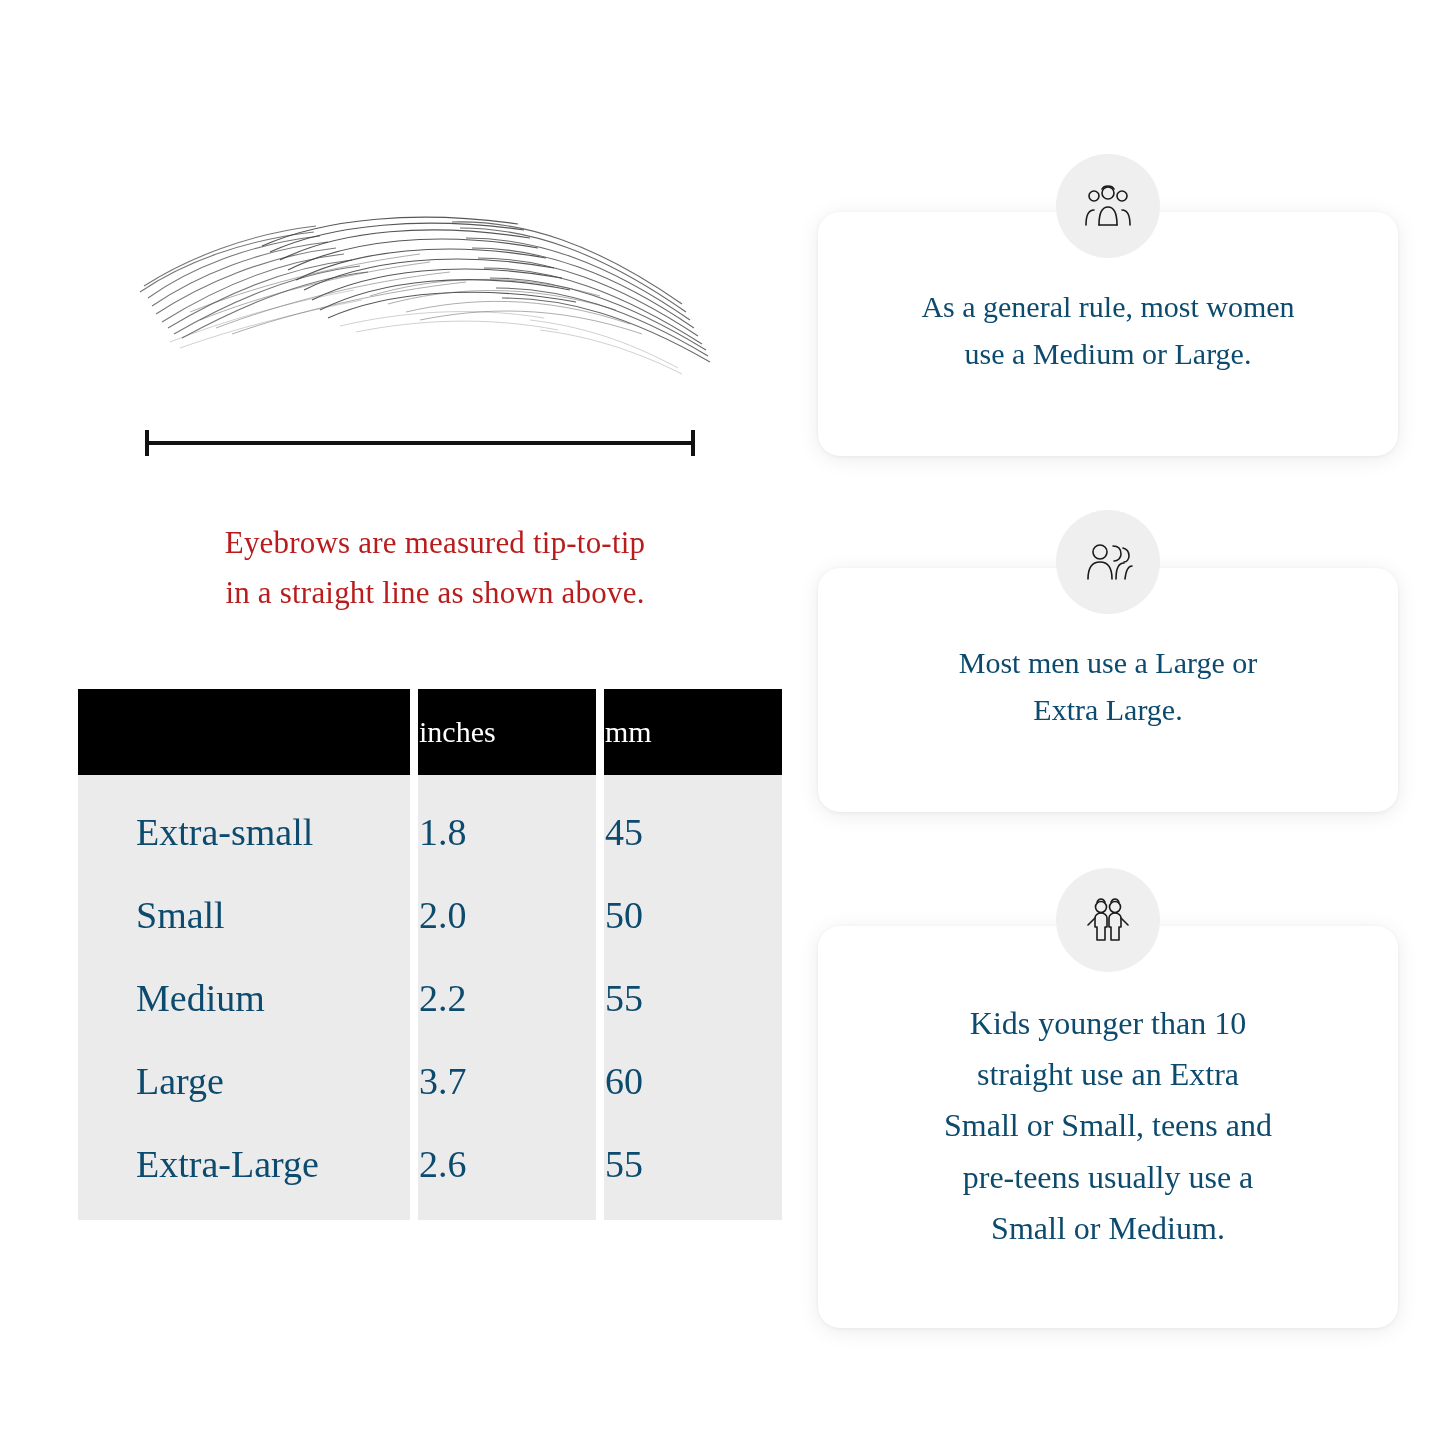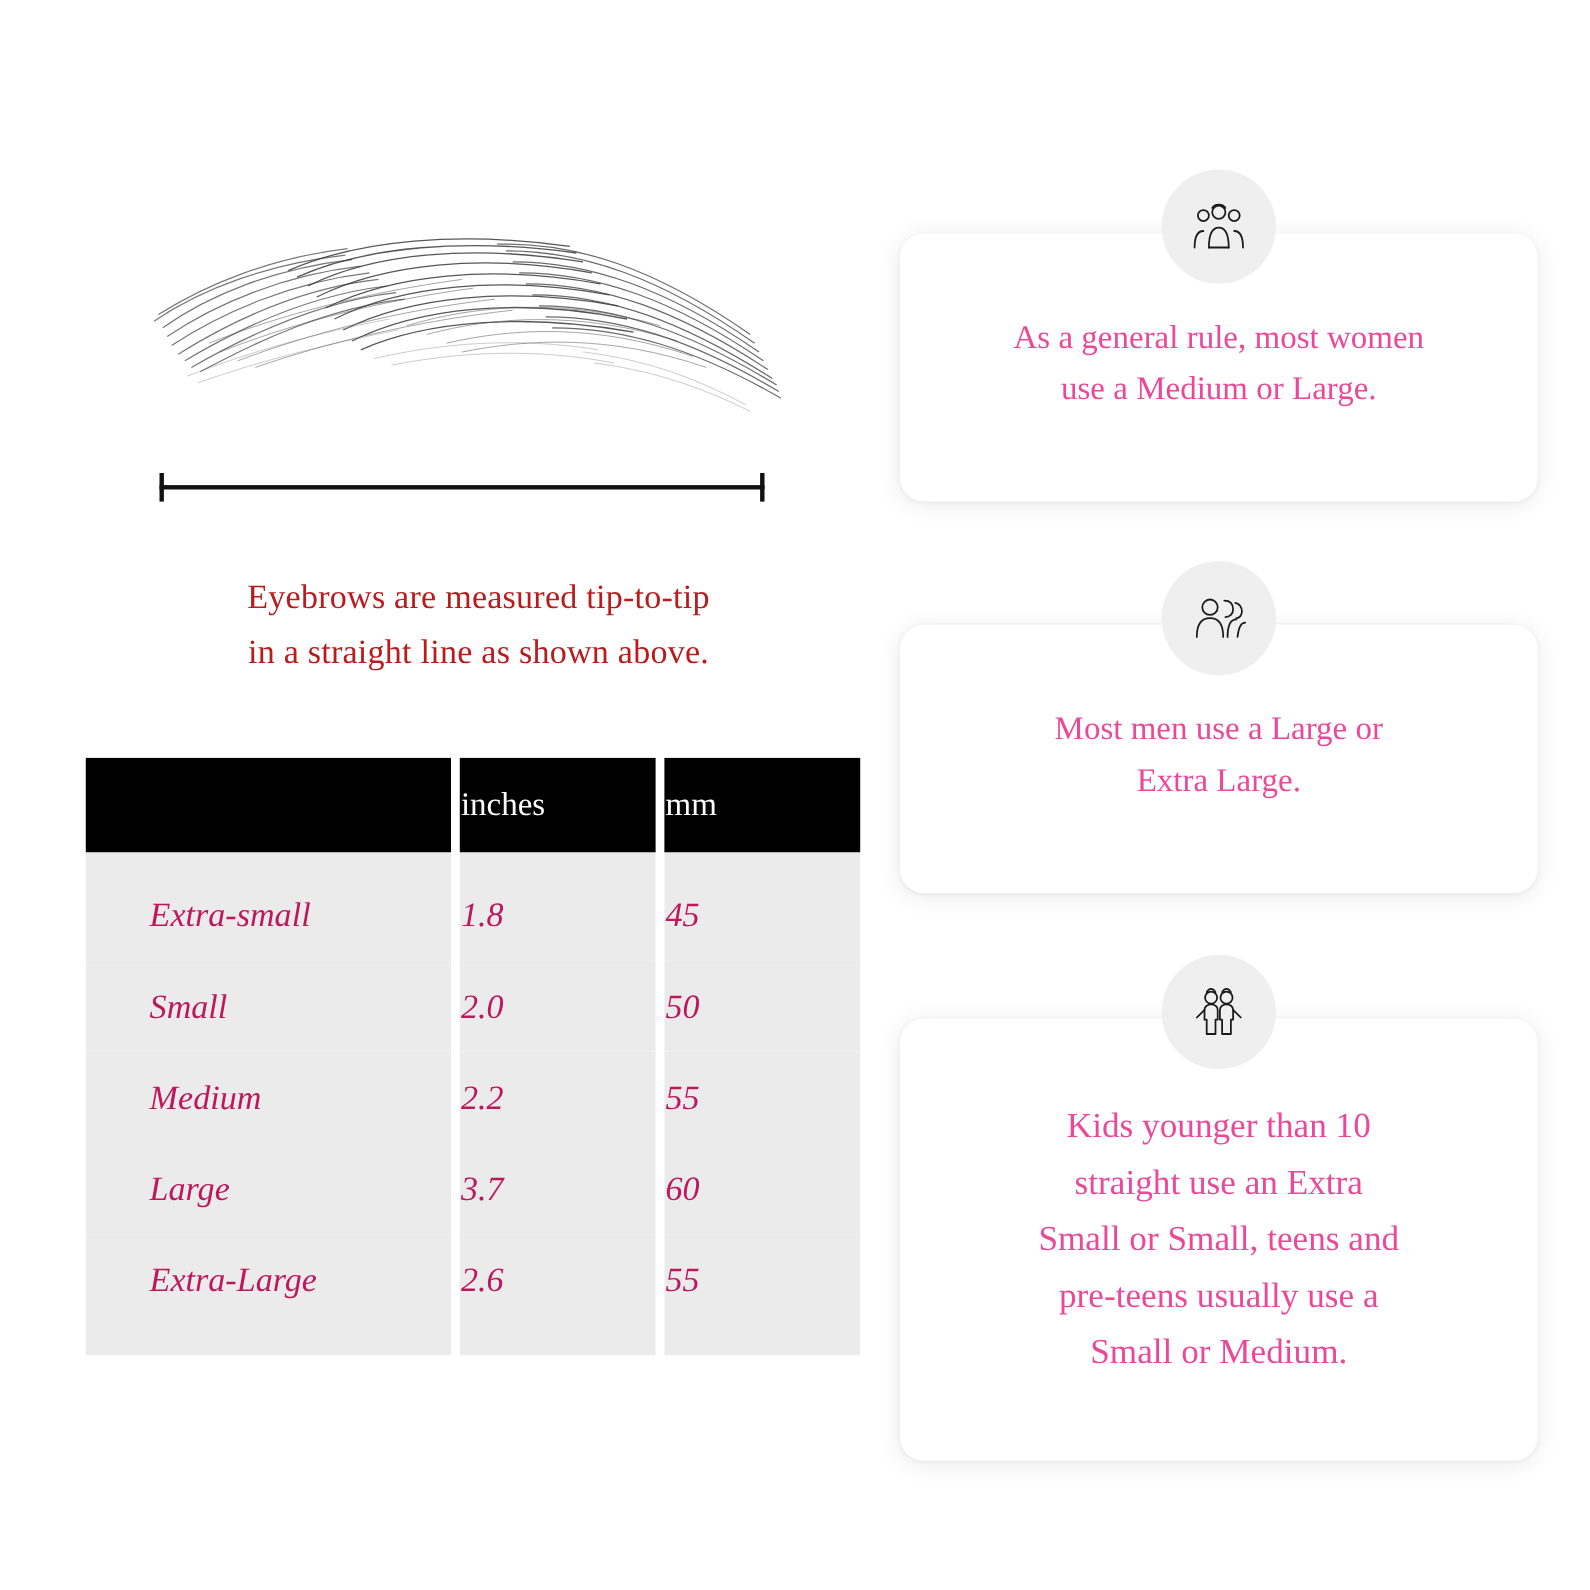--- a/index.html
+++ b/index.html
@@ -84,59 +84,58 @@
     color: #ffffff;
     font-weight: normal;
     font-size: 30px;
     height: 84px;
     vertical-align: middle;
     text-align: left;
   }
   .size-table th.blank { background: #000000; }
   .size-table td {
     background: #ebebeb;
-    font-size: 31px;
+    font-size: 38px;
     height: 81px;
     vertical-align: middle;
-    color: #be185d;
-    font-style: italic;
+    color: #0c4a6e;
   }
   .size-table td.label {
     text-align: left;
     padding-left: 58px;
   }
   .size-table td.num {
   }
   .size-table .col-label { width: 332px; }
   .size-table .col-in { width: 178px; }
   .size-table .col-mm { width: 178px; }
   .size-table tbody tr td:first-child { }
   .size-table tbody tr:first-child td { padding-top: 16px; }
-  .size-table tbody tr:last-child td { padding-bottom: 28px; }
+  .size-table tbody tr:last-child td { padding-bottom: 16px; }
 
   
   .right-col {
     position: absolute;
     left: 818px;
     top: 150px;
     width: 580px;
   }
   .card {
     position: relative;
     background: #ffffff;
     border-radius: 22px;
     box-shadow: 0 3px 22px rgba(0,0,0,0.08), 0 1px 4px rgba(0,0,0,0.05);
     padding: 72px 46px 40px 46px;
     text-align: center;
     margin-bottom: 104px;
   }
   .card .card-text {
     font-size: 30px;
     line-height: 1.55;
-    color: #ec4899;
+    color: #0c4a6e;
   }
   .card .icon-bubble {
     position: absolute;
     top: -58px;
     left: 50%;
     transform: translateX(-50%);
     width: 104px;
     height: 104px;
     border-radius: 50%;
     background: #efefef;

